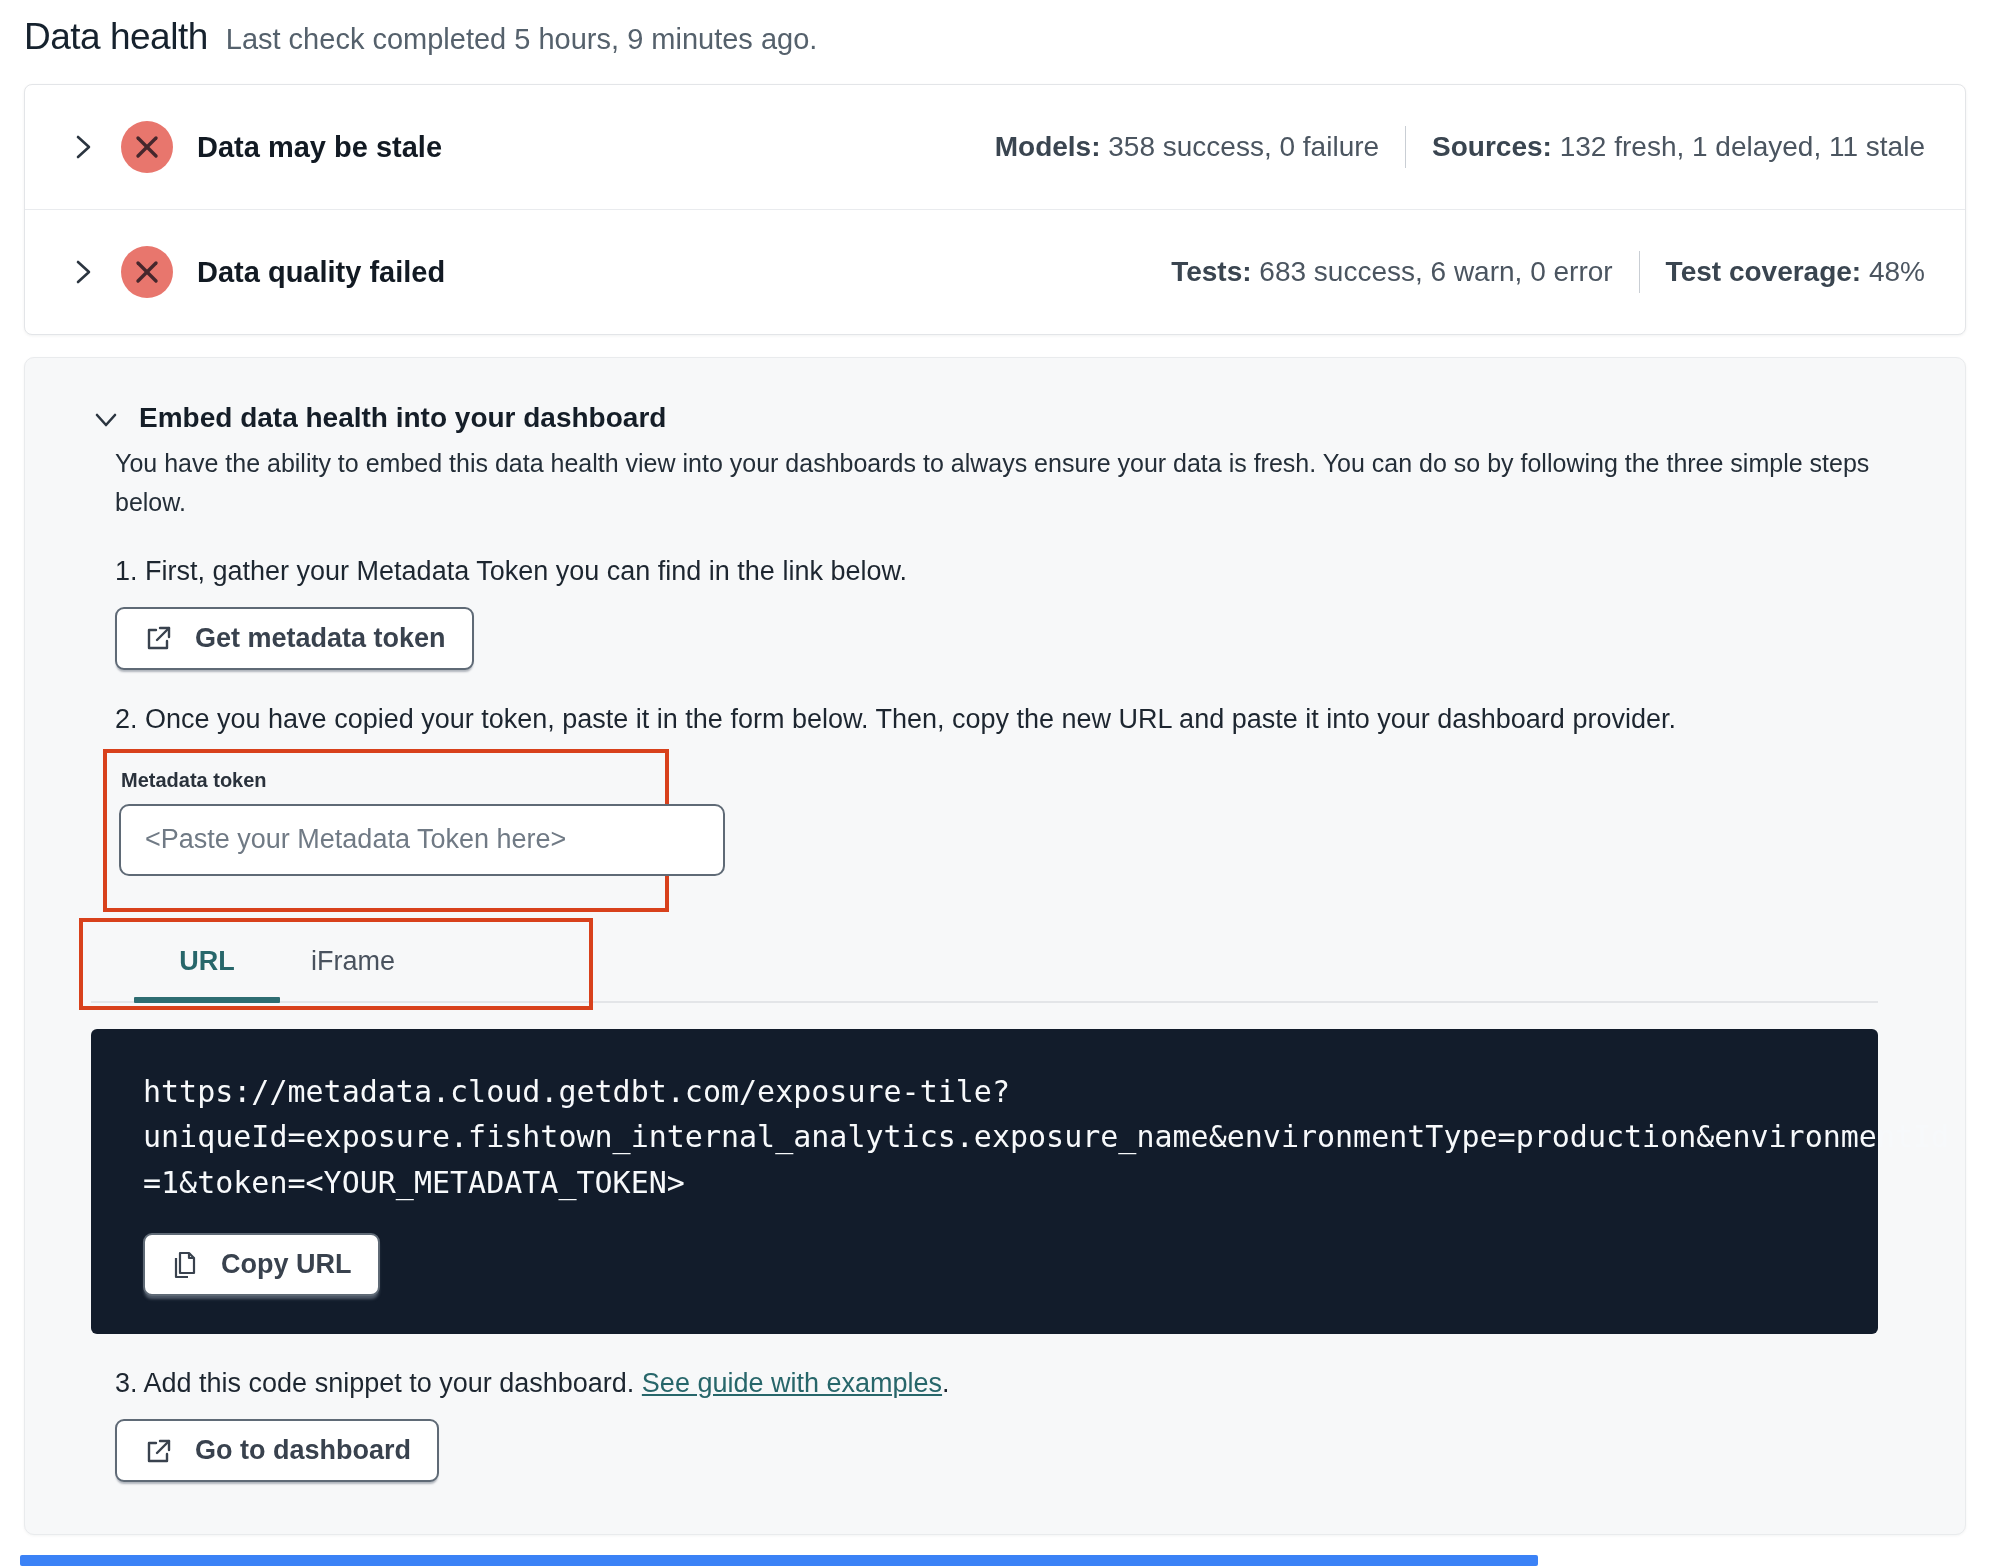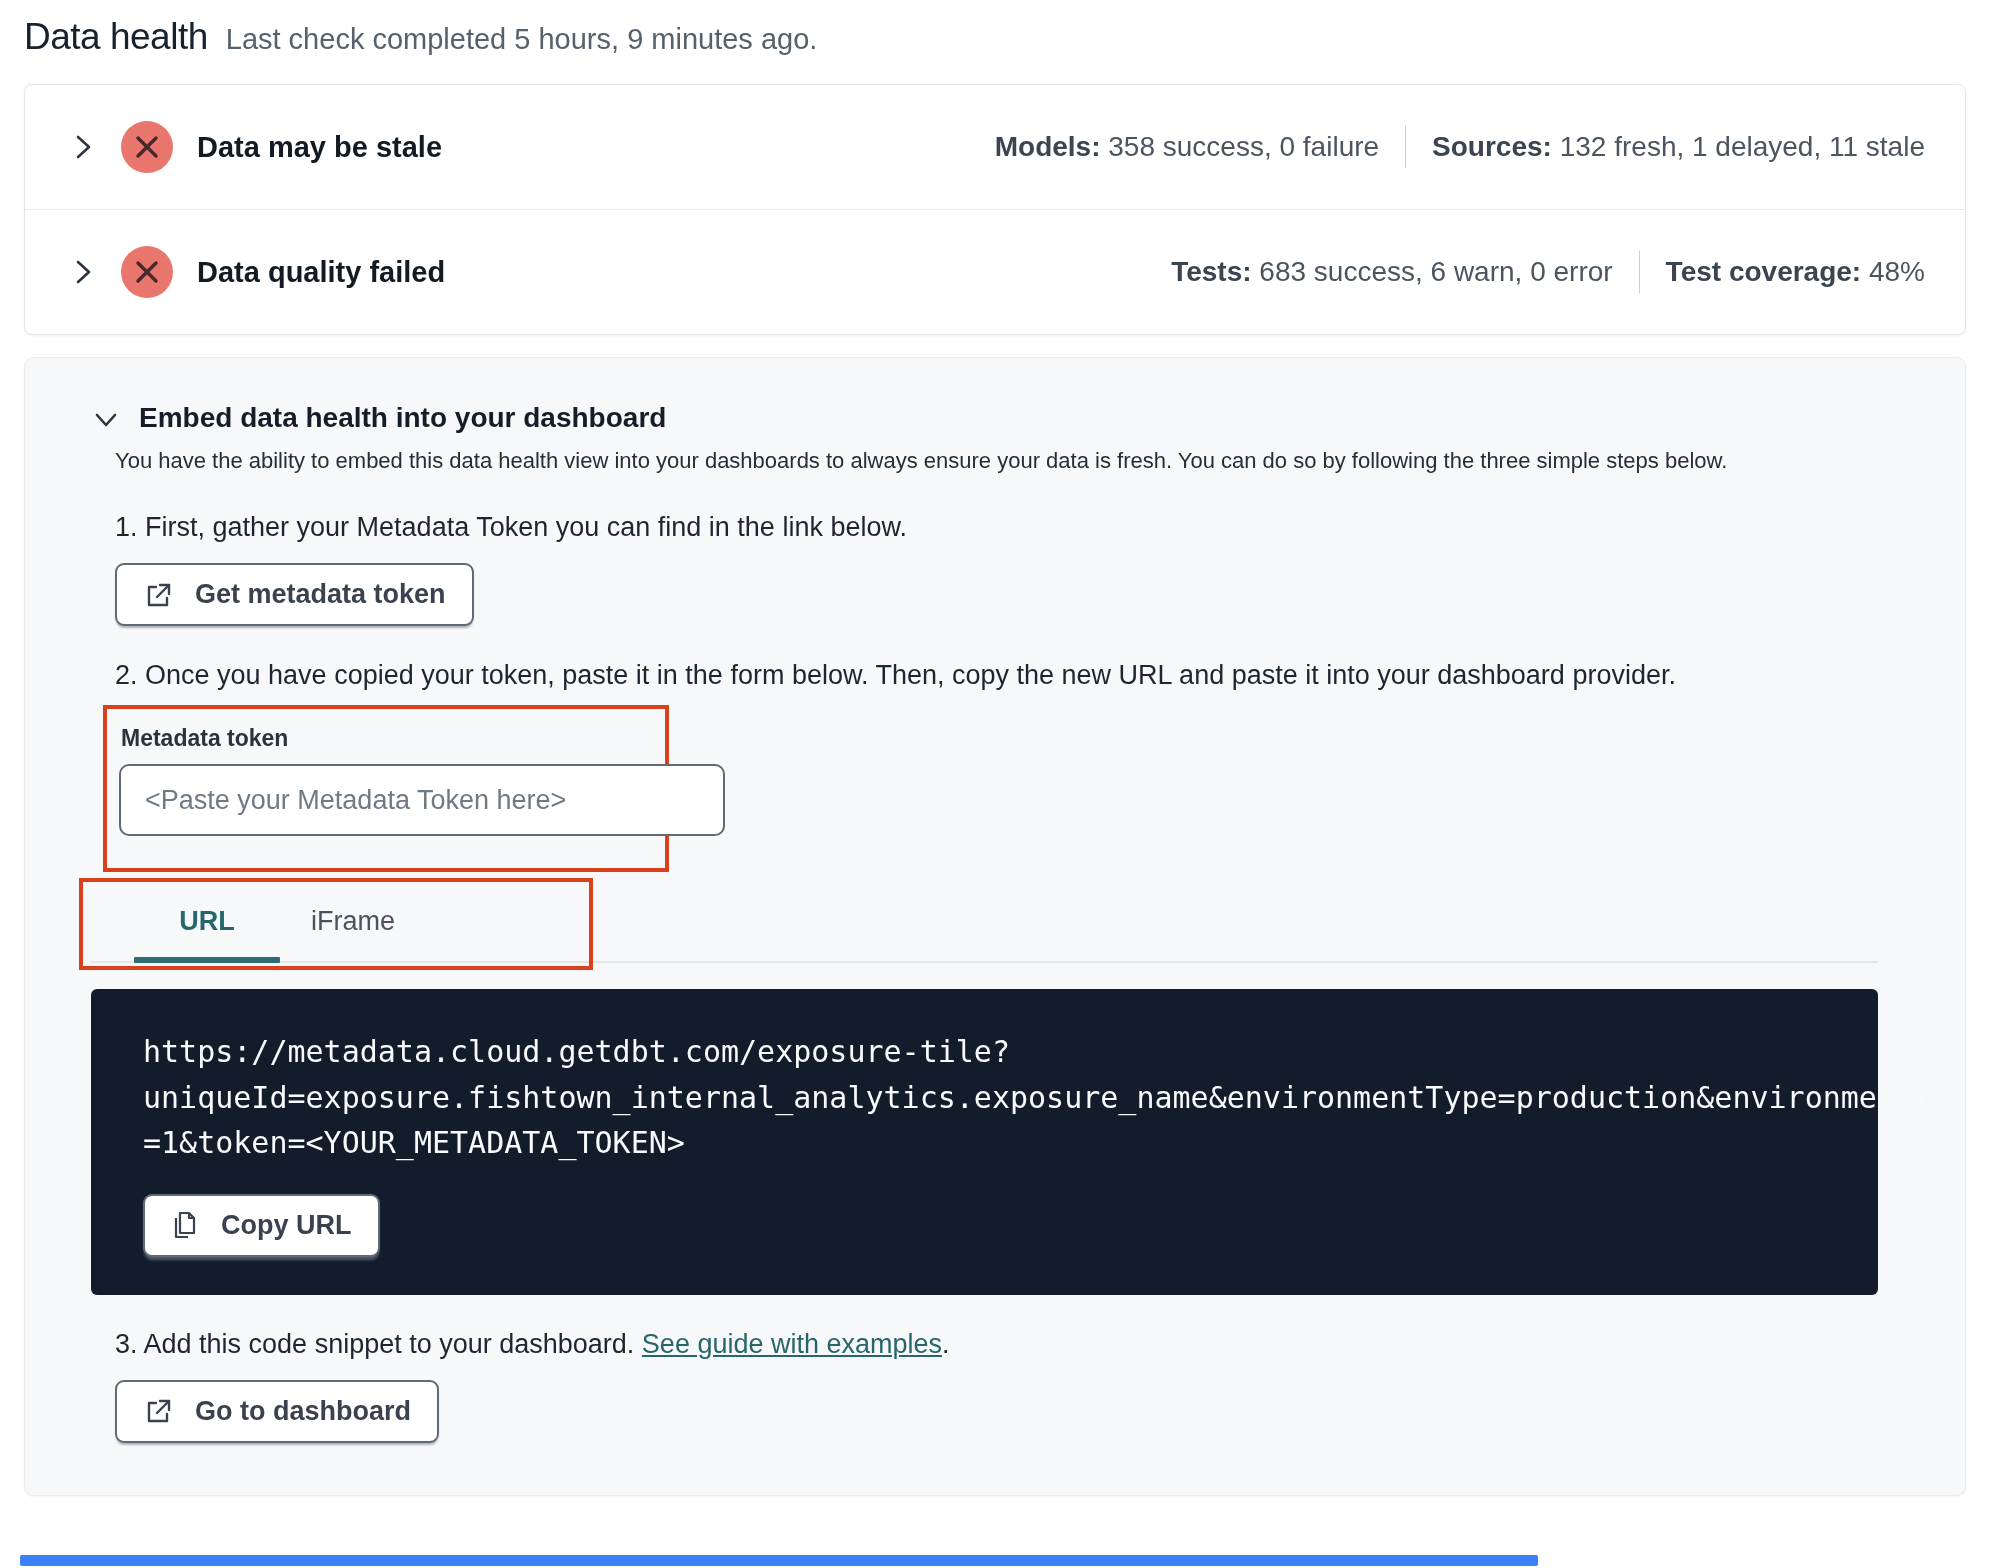--- a/index.html
+++ b/index.html
@@ -42,21 +42,21 @@
   .embed-panel {
     margin: 22px 24px 0 24px;
     background: #f7f8f9;
     border: 1px solid #e9ebed;
     border-radius: 10px;
     box-shadow: 0 1px 3px rgba(20,30,40,0.05);
     padding: 44px 66px 52px 66px;
   }
   .embed-heading-row { display: flex; align-items: flex-end; gap: 18px; }
   .embed-heading { font-size: 28px; font-weight: 700; color: #151e28; }
-  .embed-desc { font-size: 22px; line-height: 1.55; color: #242e38; margin: 10px 0 0 24px; max-width: 1770px; }
+  .embed-desc { font-size: 25px; line-height: 1.55; color: #242e38; margin: 10px 0 0 24px; max-width: 1770px; }
   .step-text { font-size: 27px; color: #1d2630; margin: 34px 0 0 24px; }
   .step-text .link { color: #27666a; text-decoration: underline; cursor: pointer; }
 
   .btn {
     display: inline-flex; align-items: center; gap: 22px;
     margin: 20px 0 0 24px;
     background: #ffffff;
     border: 2px solid #5f6a76;
     border-radius: 9px;
     padding: 14px 26px;
@@ -65,21 +65,21 @@
     cursor: pointer;
   }
 
   
   .annotation { border: 4px solid #d8411c; }
   .token-annotation {
     margin: 14px 0 0 12px;
     width: 566px;
     padding: 14px 18px 32px 12px;
   }
-  .token-label { font-size: 23px; font-weight: 700; color: #2a323c; margin: 2px 0 12px 2px; }
+  .token-label { font-size: 20px; font-weight: 700; color: #2a323c; margin: 2px 0 12px 2px; }
   .token-input {
     width: 606px; height: 72px;
     border: 2px solid #5f6a76; border-radius: 10px;
     background: #fff;
     font-family: "Liberation Sans", sans-serif;
     font-size: 27px; color: #242e38;
     padding: 0 24px;
     outline: none;
   }
   .token-input::placeholder { color: #707a85; }

